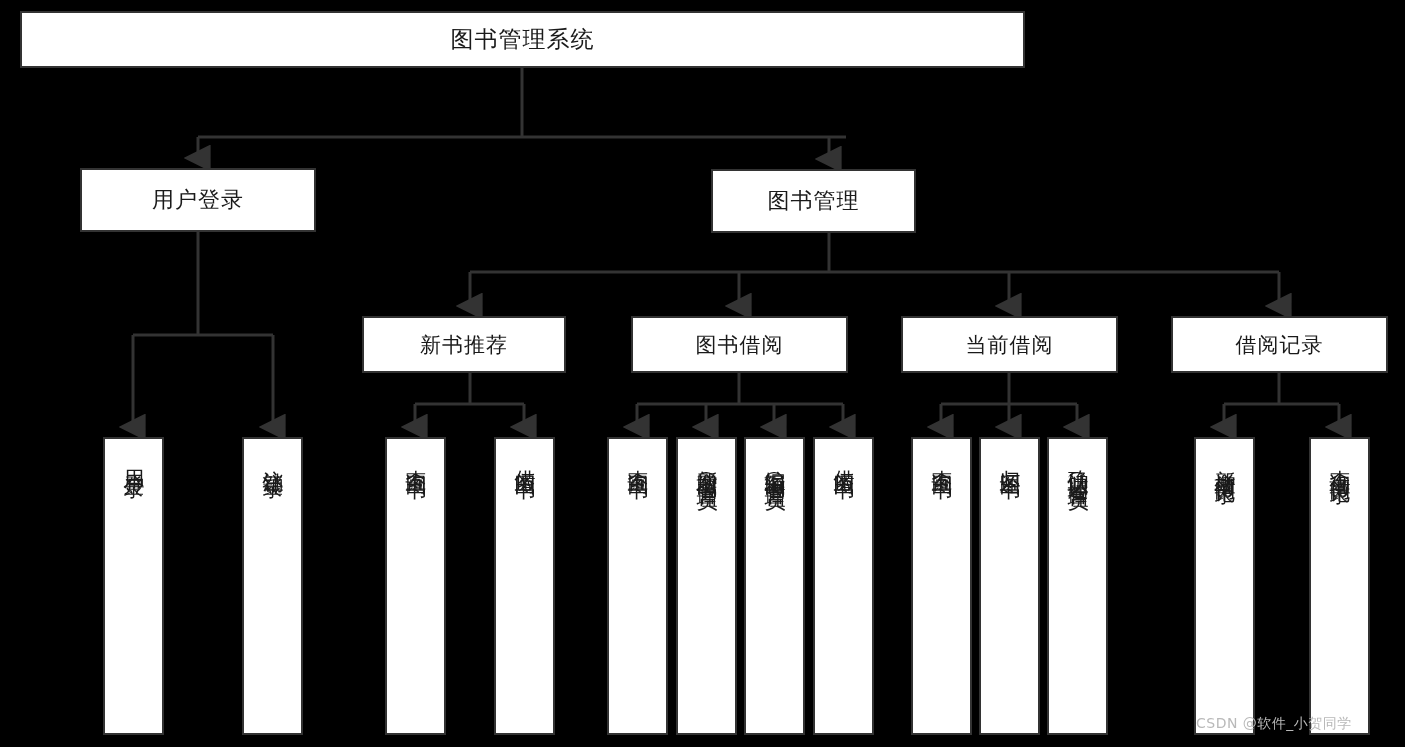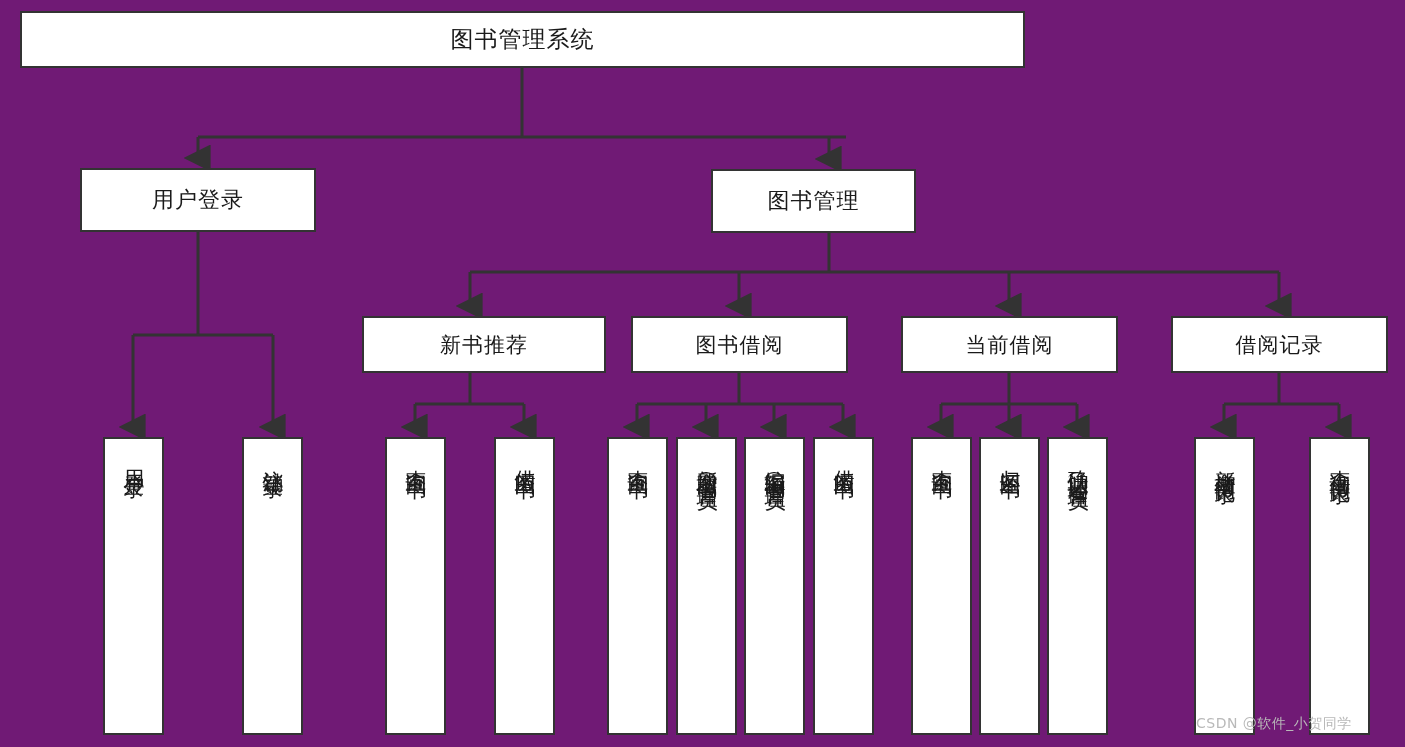--- a/index.html
+++ b/index.html
@@ -9,21 +9,21 @@
   }
   body {
     width: 1405px; height: 747px;
     font-family: "DejaVu Sans", "Liberation Sans", sans-serif;
     overflow: hidden;
   }
   #diagram {
     position: relative;
     width: 1405px;
     height: 747px;
-    background: #701a75;
+    background: #000000;
   }
   svg.connectors {
     position: absolute;
     left: 0; top: 0;
     width: 1405px; height: 747px;
     pointer-events: none;
   }
   .node {
     position: absolute;
     border: 2px solid #333333;
@@ -131,21 +131,21 @@
     <span class="hlabel">图书管理系统</span>
   </div>
 
   <div class="node l2" style="left:80px; top:168px; width:236px; height:64px;">
     <span class="hlabel">用户登录</span>
   </div>
   <div class="node l2" style="left:711px; top:169px; width:205px; height:64px;">
     <span class="hlabel">图书管理</span>
   </div>
 
-  <div class="node l3" style="left:362px; top:316px; width:244px; height:57px;">
+  <div class="node l3" style="left:362px; top:316px; width:204px; height:57px;">
     <span class="hlabel">新书推荐</span>
   </div>
   <div class="node l3" style="left:631px; top:316px; width:217px; height:57px;">
     <span class="hlabel">图书借阅</span>
   </div>
   <div class="node l3" style="left:901px; top:316px; width:217px; height:57px;">
     <span class="hlabel">当前借阅</span>
   </div>
   <div class="node l3" style="left:1171px; top:316px; width:217px; height:57px;">
     <span class="hlabel">借阅记录</span>

